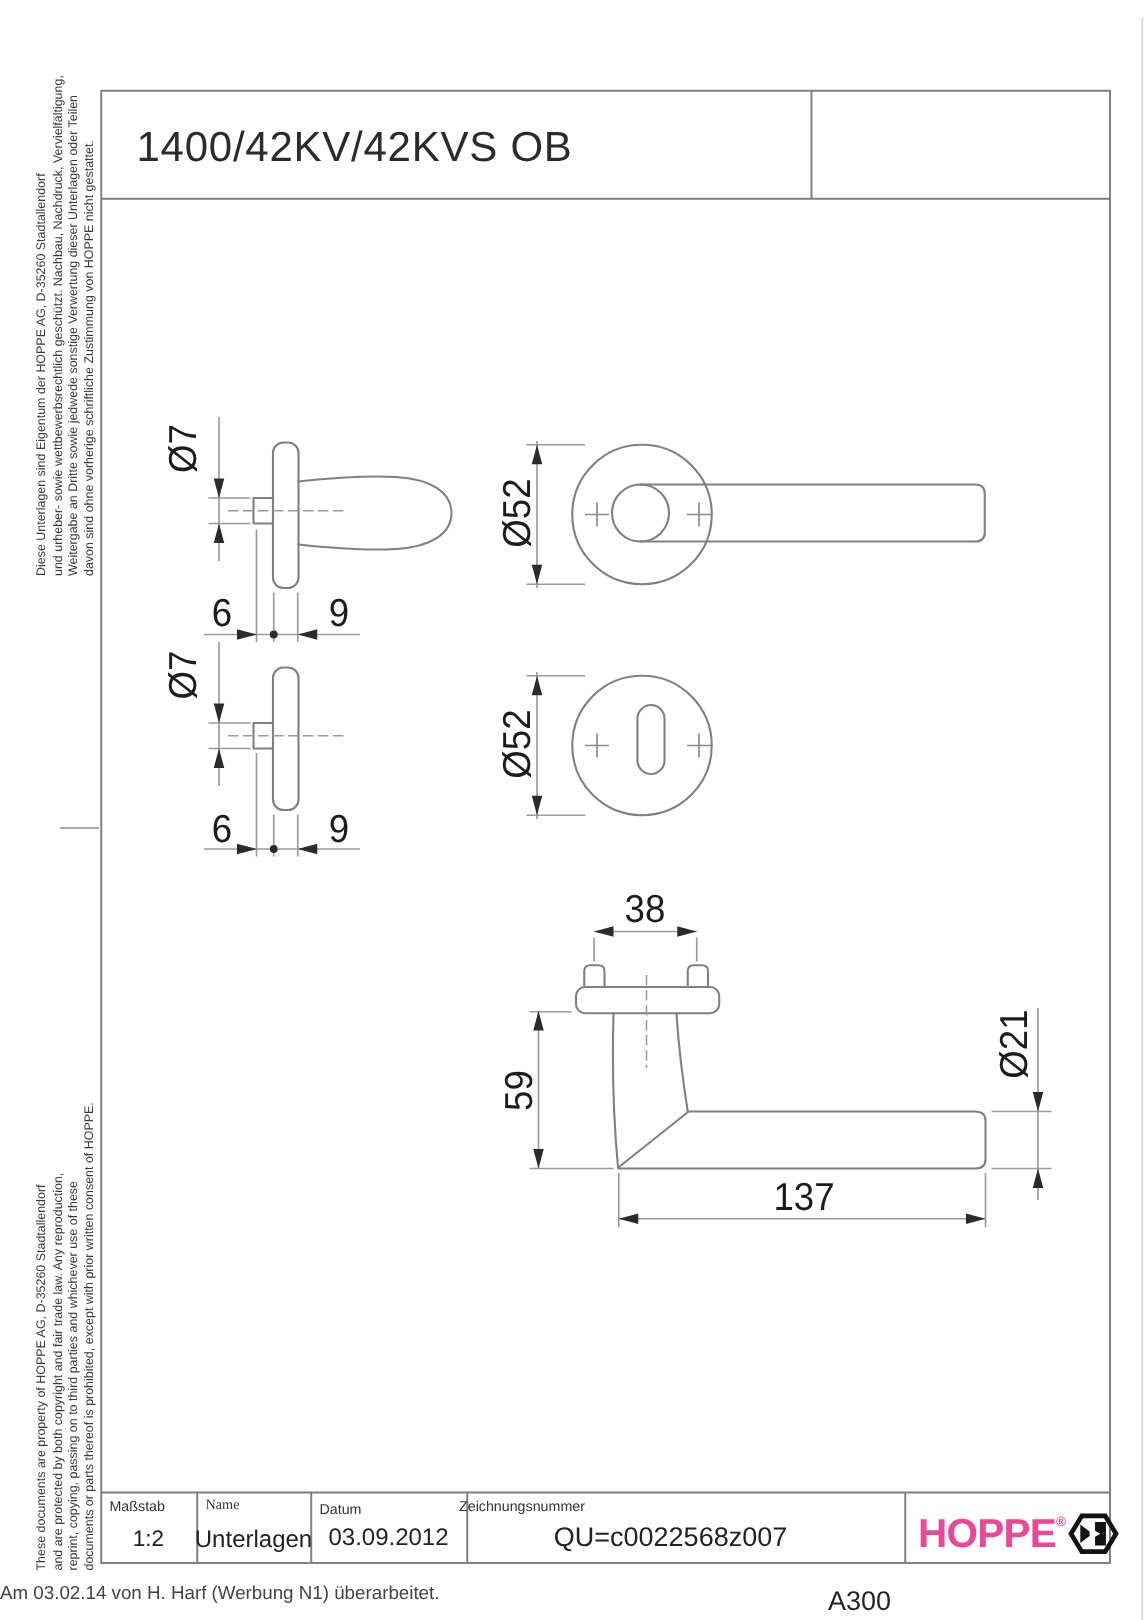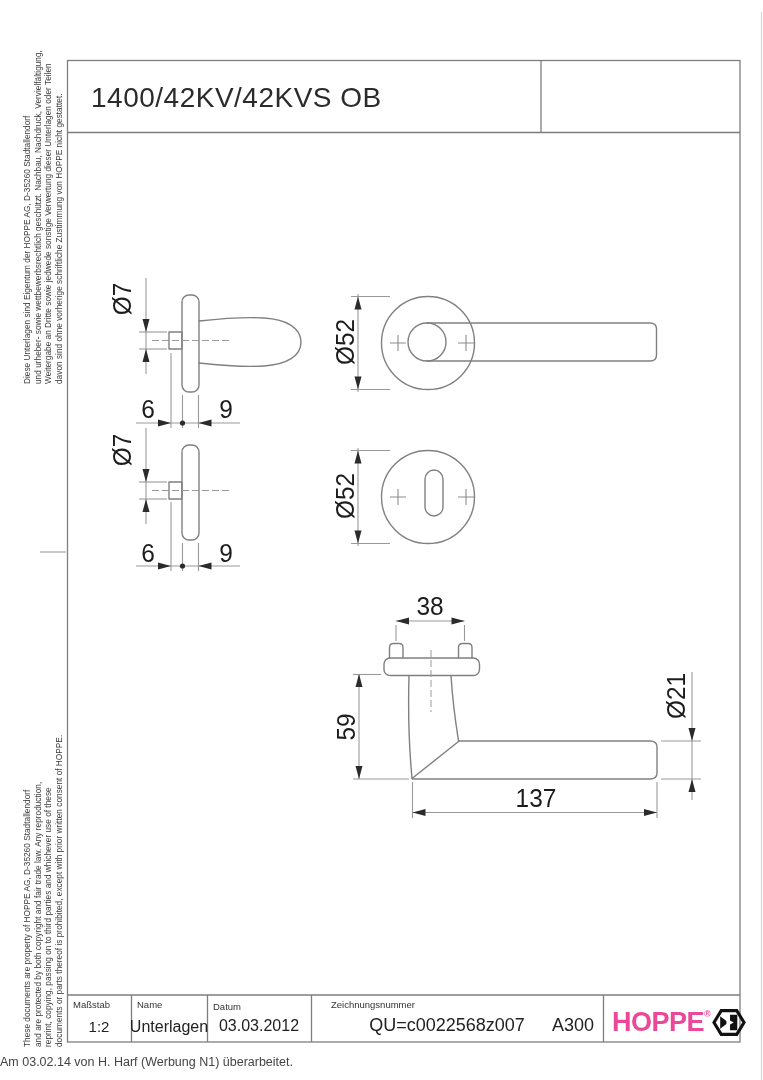--- a/index.html
+++ b/index.html
@@ -189,29 +189,29 @@
   <div class="dim" style="left:148px;top:541px;">6</div>
   <div class="dim" style="left:226px;top:541px;">9</div>
   <div class="dim rot" style="left:345px;top:484px;">Ø52</div>
   <div class="dim" style="left:430px;top:594px;">38</div>
   <div class="dim rot" style="left:346px;top:715px;">59</div>
   <div class="dim" style="left:536px;top:786px;">137</div>
   <div class="dim rot" style="left:676px;top:684px;">Ø21</div>
 
   <div>
     <div class="tb-label" style="left:73px;top:987px;">Maßstab</div>
-    <div class="tb-label" style="left:137px;top:987px;">Name</div>
+    <div class="tb-label" style="left:137px;top:987px;font-family:Liberation Serif, serif;">Name</div>
     <div class="tb-label" style="left:213px;top:989px;">Datum</div>
-    <div class="tb-label" style="left:331px;top:987px;">Zeichnungsnummer</div>
+    <div class="tb-label" style="left:306px;top:987px;">Zeichnungsnummer</div>
 
     <div class="tb-value" style="left:99px;top:1014px;font-size:15px;">1:2</div>
     <div class="tb-value" style="left:169px;top:1015px;">Unterlagen</div>
-    <div class="tb-value" style="left:259px;top:1014px;">03.03.2012</div>
+    <div class="tb-value" style="left:259px;top:1014px;">03.09.2012</div>
     <div class="tb-value tb-big" style="left:447px;top:1013px;">QU=c0022568z007</div>
-    <div class="tb-value tb-big" style="left:573px;top:1013px;">A300</div>
+    <div class="tb-value tb-big" style="left:573px;top:1056px;">A300</div>
 
     <div class="brand">
       <span>HOPPE</span>
         <sup>®</sup>
       <svg width="34" height="29" viewBox="0 0 32 28" style="margin-left:2px;margin-top:1px;">
         <polygon points="1.5,14 8.5,2.5 23.5,2.5 30.5,14 23.5,25.5 8.5,25.5" fill="none" stroke="#111" stroke-width="3"></polygon>
         <polygon points="7.5,8 13.5,12.5 13.5,15.5 7.5,20" fill="#111"></polygon>
         <polygon points="17,6.5 24,6.5 24,21.5 17,21.5 17,16 20.5,14 17,12" fill="#111"></polygon>
       </svg>
     </div>

